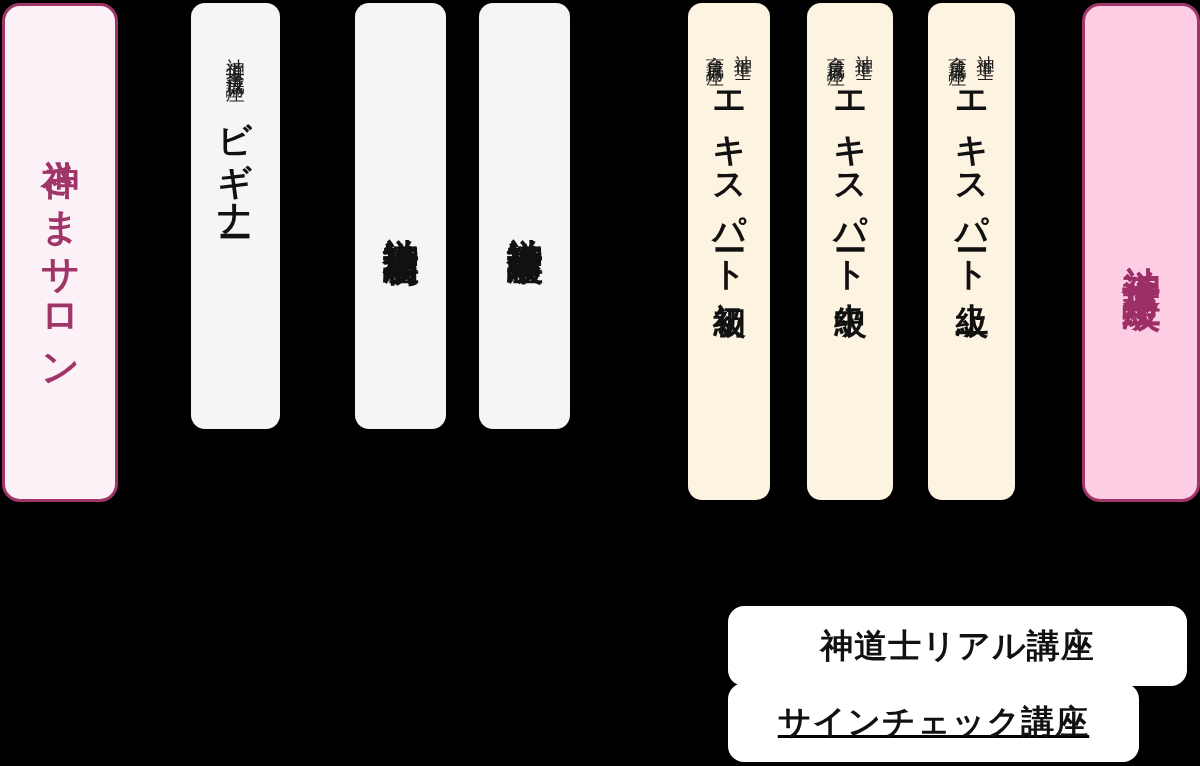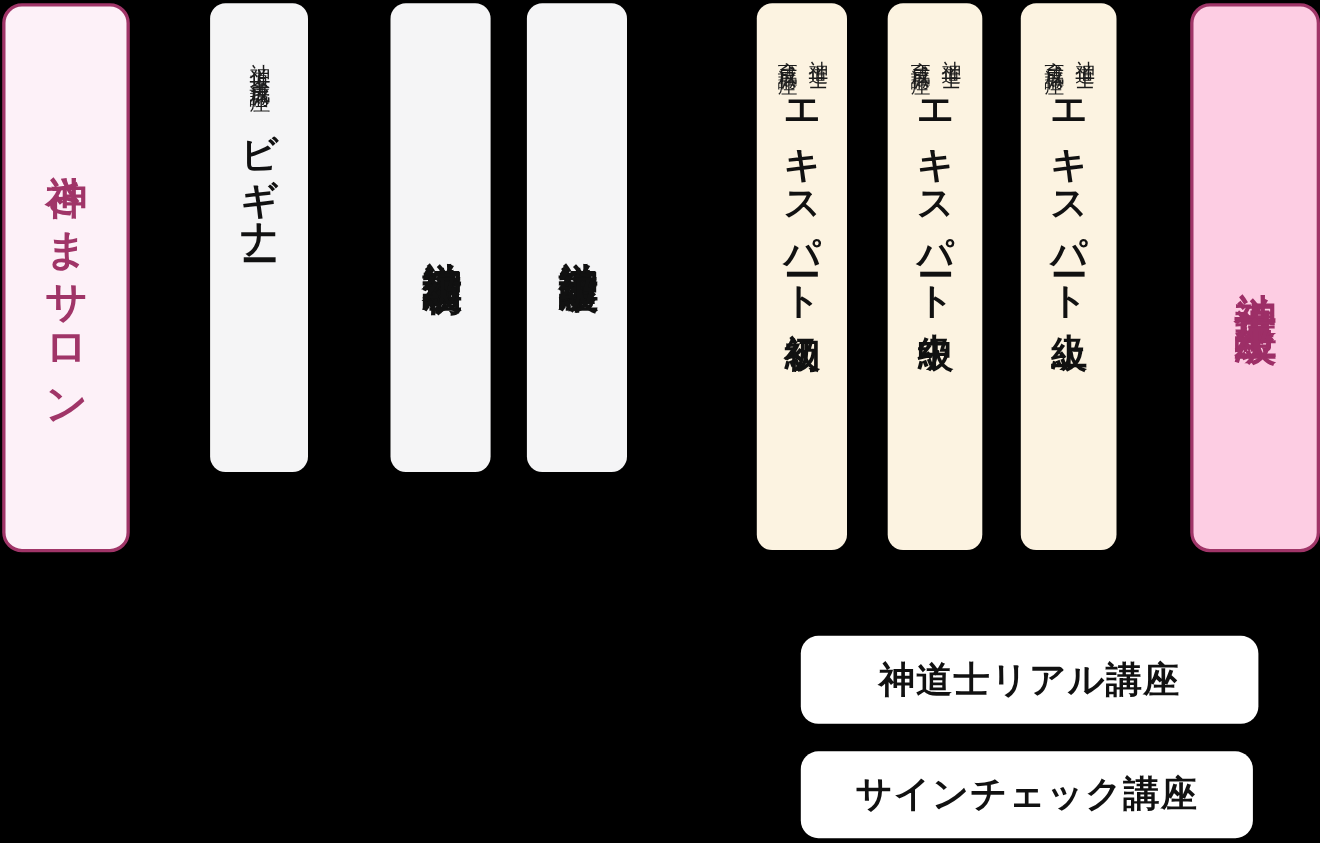--- a/index.html
+++ b/index.html
@@ -62,22 +62,22 @@
     background:#fdcde3;border:3px solid #a03568;border-radius:18px;
   }
   #card-jokyu .label{
     font-size:38px;font-weight:bold;color:#9d2f67;letter-spacing:5px;
   }
   
   .bottom-card{
     background:#ffffff;border-radius:16px;
     flex-direction:row;justify-content:center;align-items:center;
   }
-  #card-real{left:728px;top:578px;width:416px;height:80px;}
-  #card-sign{left:728px;top:683px;width:411px;height:79px;}
+  #card-real{left:728px;top:606px;width:459px;height:80px;}
+  #card-sign{left:728px;top:683px;width:411px;height:79px;text-decoration:underline;}
   .bottom-card .label{
     font-size:33px;font-weight:bold;color:#111;letter-spacing:1px;
   }
 </style>
 </head>
 <body>
 
 <div id="stage">
 
   <div class="card vcenter" id="card-salon">

